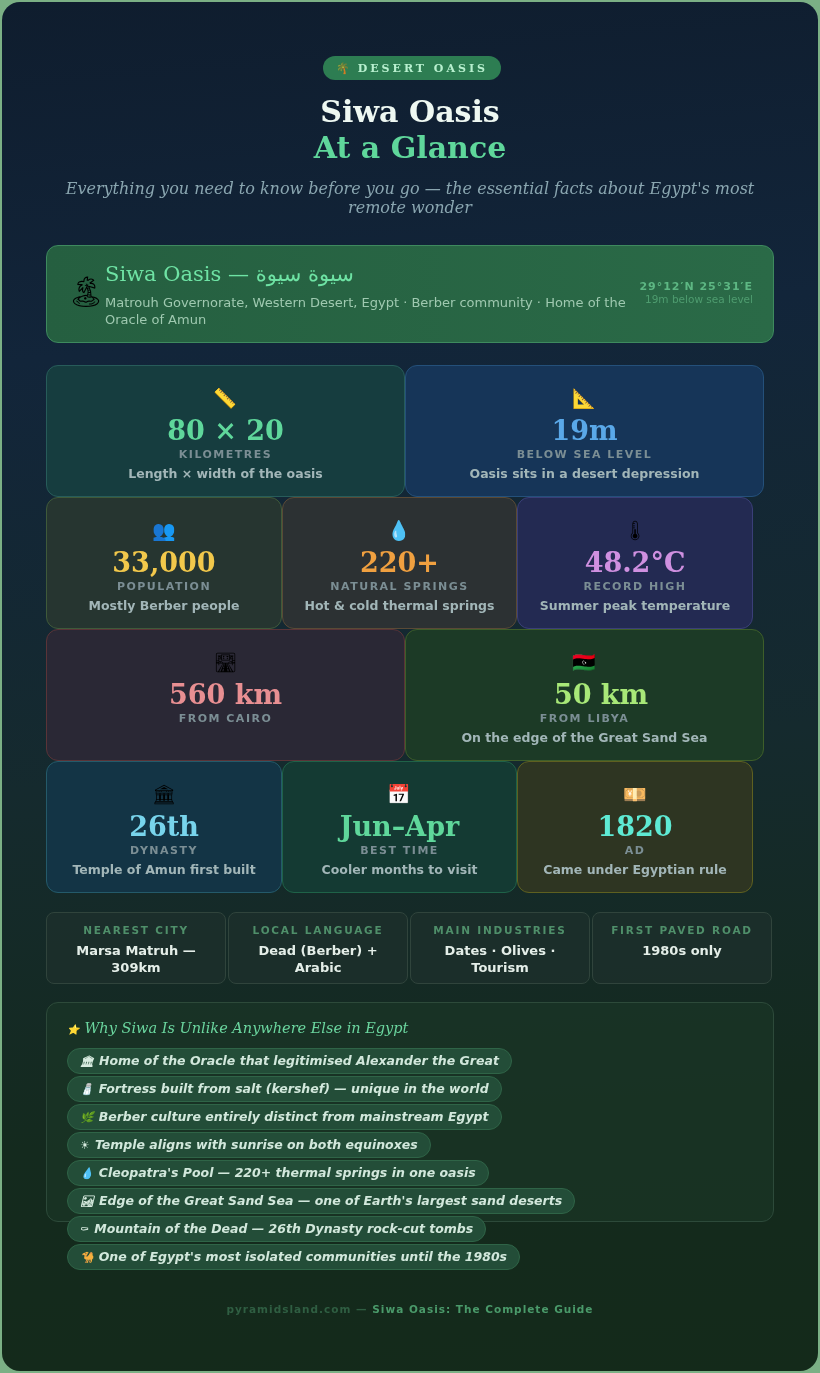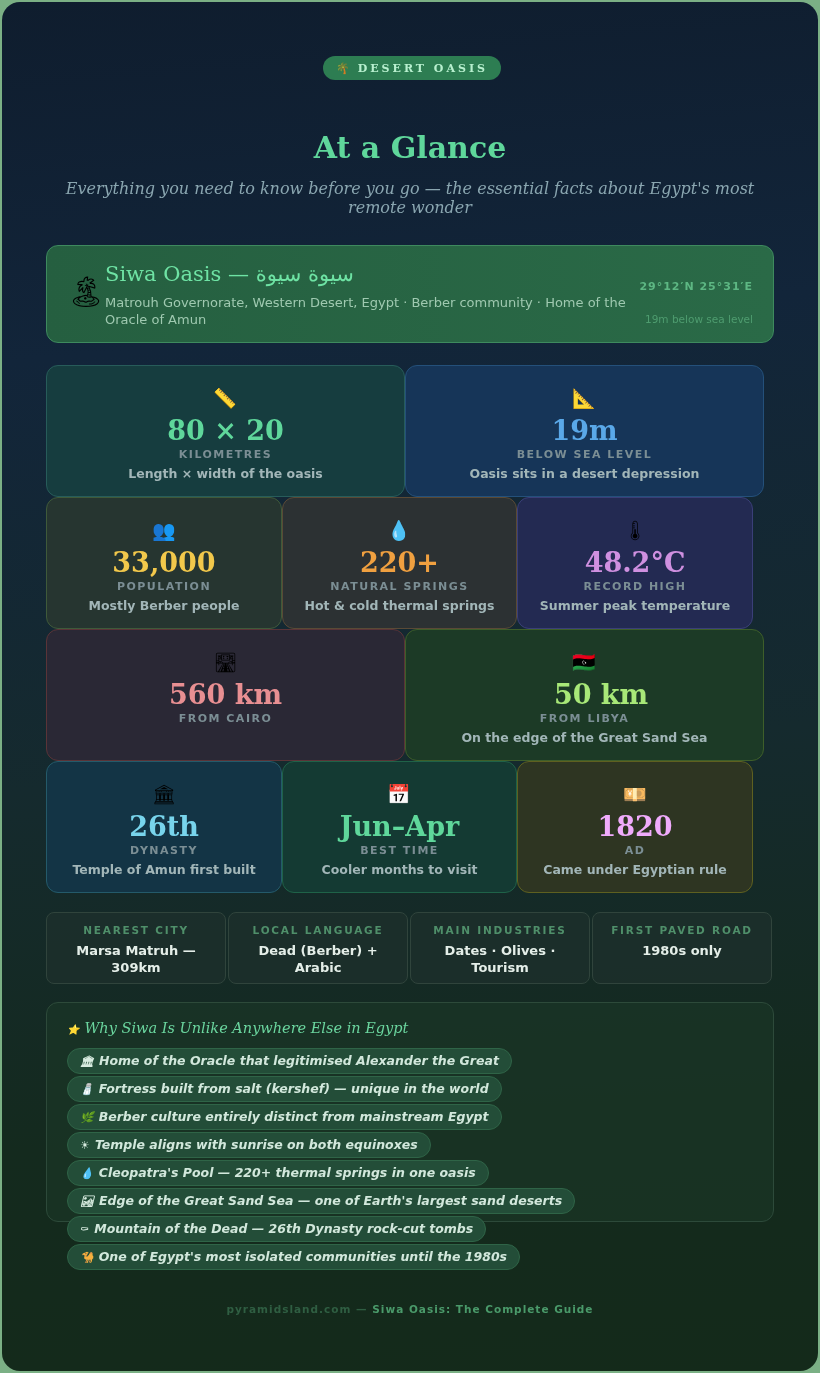--- a/index.html
+++ b/index.html
@@ -35,21 +35,21 @@
     .hero {
       position: absolute; left: 44px; top: 243px; width: 728px; height: 98px;
       background: linear-gradient(90deg, #255f40 0%, #2a6a47 100%);
       border: 1px solid #3e8a5e; border-radius: 12px;
     }
     .hero .palm { position: absolute; left: 20px; top: 28px; font-size: 30px; color: #000; }
     .hero .name { position: absolute; left: 58px; top: 16px; font-family: "DejaVu Serif", serif; font-size: 21px; color: #6ee3a4; }
     .hero .desc { position: absolute; left: 58px; top: 48px; width: 530px; font-size: 13px; color: #9fc9b0; line-height: 17px; }
     .hero .coords { position: absolute; right: 20px; top: 34px; text-align: right; }
     .hero .coords .c1 { font-size: 11px; font-weight: bold; color: #5db783; letter-spacing: 1px; }
-    .hero .coords .c2 { font-size: 10.5px; color: #4e9c6f; margin-top: 20px; }
+    .hero .coords .c2 { font-size: 10.5px; color: #4e9c6f; margin-top: 0; }
     .card {
       position: absolute; border-radius: 12px; text-align: center; border: 1px solid;
     }
     .card .icon { position: absolute; left: 0; right: 0; top: 20px; font-size: 19px; color: #000; height: 24px; line-height: 24px; }
     .card .value { position: absolute; left: 0; right: 0; top: 49px; font-family: "DejaVu Serif", serif; font-weight: bold; font-size: 27px; line-height: 32px; }
     .card .label { position: absolute; left: 0; right: 0; top: 82px; font-size: 11px; font-weight: bold; letter-spacing: 1.5px; color: #7b8e94; }
     .card .note { position: absolute; left: 0; right: 0; top: 100px; font-size: 12.5px; font-weight: bold; color: #a2b6b8; }
     .info { position: absolute; top: 910px; width: 180px; height: 72px; border-radius: 8px;
       border: 1px solid #30443c; background: rgba(30,48,44,0.75); text-align: center; }
     .info .k { margin-top: 11px; font-size: 10.5px; font-weight: bold; letter-spacing: 1.8px; color: #4f8f6a; }
@@ -75,20 +75,21 @@
 </head>
 <body>
 
 <div class="frame">
 
   <div class="badge">
     <span class="ico">🌴</span>
     <span>DESERT OASIS</span>
   </div>
 
+  <div class="title1">Siwa Oasis</div>
   <div class="title2">At a Glance</div>
   <div class="subtitle">Everything you need to know before you go — the essential facts about Egypt's most remote wonder</div>
 
   <div class="hero">
     <span class="palm">🏝</span>
     <div class="name">Siwa Oasis — سيوة سيوة</div>
     <div class="desc">Matrouh Governorate, Western Desert, Egypt · Berber community · Home of the Oracle of Amun</div>
     <div class="coords">
       <div class="c1">29°12′N 25°31′E</div>
       <div class="c2">19m below sea level</div>
@@ -146,21 +147,21 @@
     <div class="note">Temple of Amun first built</div>
   </div>
   <div class="card" style="left:280px; top:759px; width:235px; height:132px; background:#143a33; border-color:#1f6248;">
     <div class="icon">📅</div>
     <div class="value" style="color:#5fd79b;">Jun–Apr</div>
     <div class="label">BEST TIME</div>
     <div class="note">Cooler months to visit</div>
   </div>
   <div class="card" style="left:515px; top:759px; width:236px; height:132px; background:#2e3522; border-color:#5e6020;">
     <div class="icon">💴</div>
-    <div class="value" style="color:#f0abfc;">1820</div>
+    <div class="value" style="color:#5eead4;">1820</div>
     <div class="label">AD</div>
     <div class="note">Came under Egyptian rule</div>
   </div>
 
   <div class="info" style="left:44px;">
     <div class="k">NEAREST CITY</div>
     <div class="v">Marsa Matruh — 309km</div>
   </div>
   <div class="info" style="left:226px;">
     <div class="k">LOCAL LANGUAGE</div>

